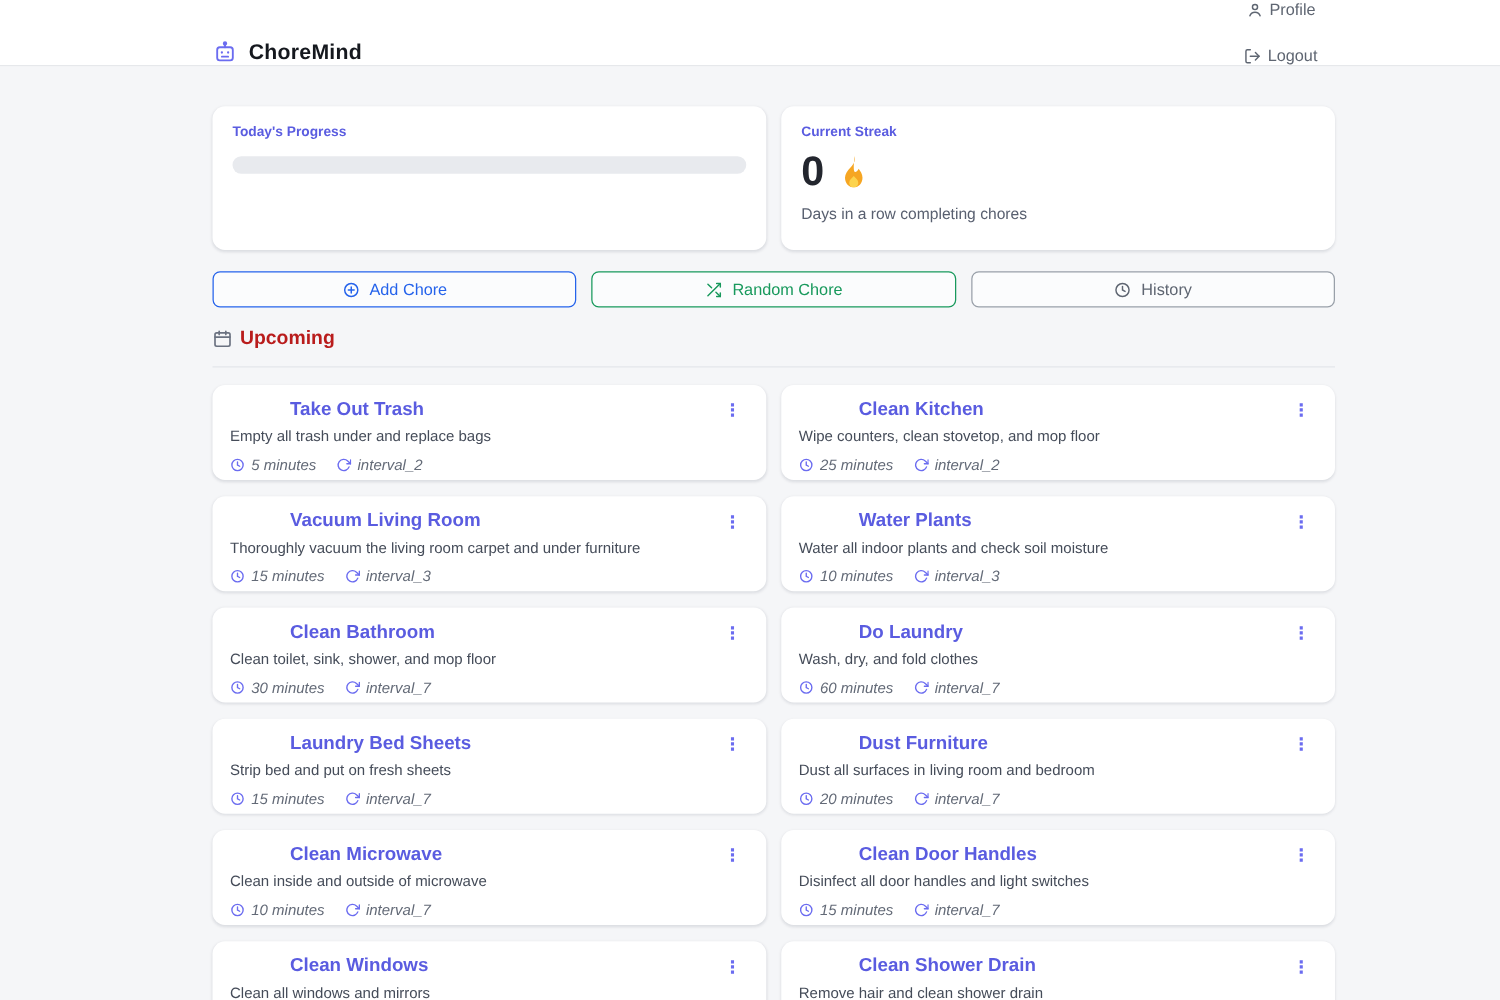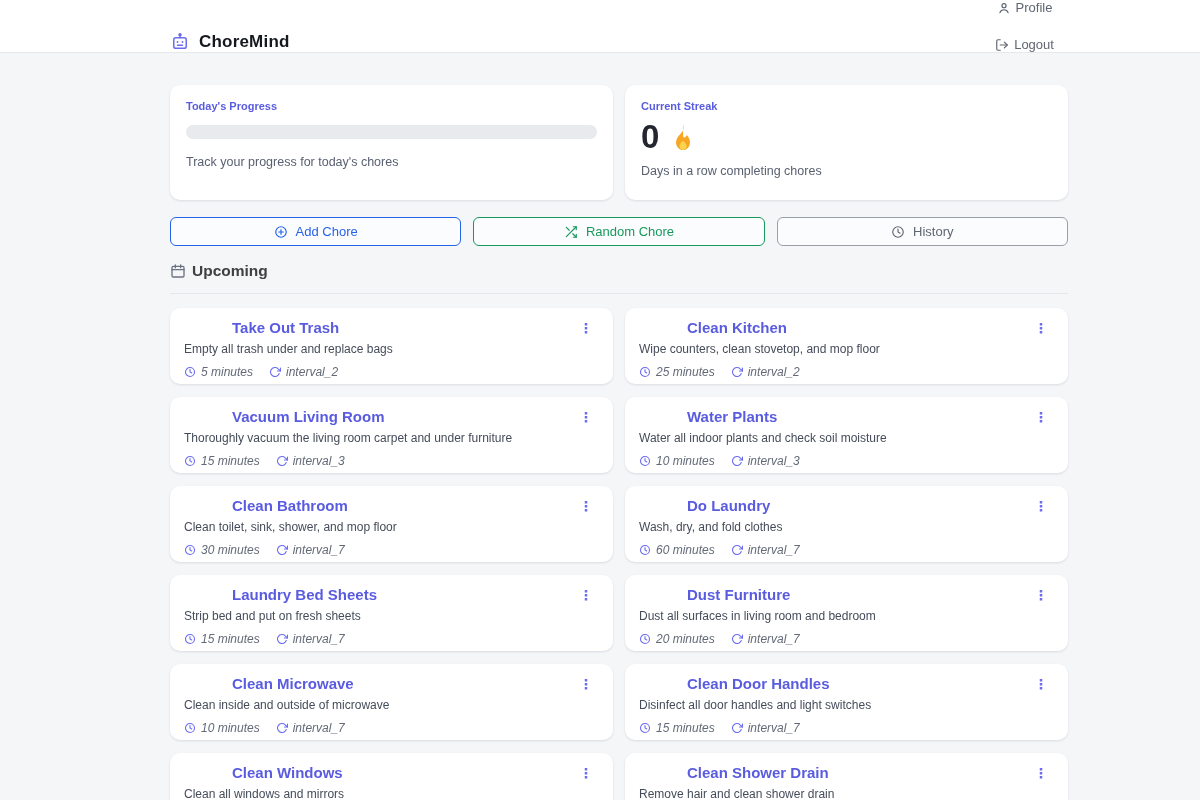--- a/index.html
+++ b/index.html
@@ -67,21 +67,21 @@
   .action-btn .btn-icon { width: 14px; height: 14px; display: inline-flex; }
   .btn-blue { border: 1px solid #2563eb; color: #2563eb; }
   .btn-green { border: 1px solid #18995c; color: #18995c; }
   .btn-gray { border: 1px solid #99a0a9; color: #5f6672; }
 
   
   .section-header {
     margin-top: 16px; display: flex; align-items: center; gap: 6px;
   }
   .section-icon { width: 16px; height: 16px; color: #6a7180; display: inline-flex; }
-  .section-title { font-size: 15.5px; font-weight: bold; color: #404040; }
+  .section-title { font-size: 15.5px; font-weight: bold; color: #b91c1c; }
   .section-divider { margin-top: 13px; border-bottom: 1px solid #e4e6ea; }
 
   
   .chore-grid {
     margin-top: 14px;
     display: grid; grid-template-columns: 1fr 1fr; gap: 13px 12px;
   }
   .chore-card { height: 76px; padding: 11px 14px; position: relative; }
   .chore-head { display: flex; align-items: flex-start; justify-content: space-between; margin-left: 48px; }
   .chore-title { font-size: 15px; font-weight: bold; color: #5a5ce0; }
@@ -165,21 +165,20 @@
 
 <main class="main">
   <div class="container">
 
     <div class="stats-row">
       <section class="card stat-card">
         <h2 class="stat-title">Today's Progress</h2>
         <div class="progress-track">
           <div class="progress-fill" style="width: 0%;"></div>
         </div>
-        <p class="stat-caption">Track your progress for today's chores</p>
       </section>
 
       <section class="card stat-card">
         <h2 class="stat-title">Current Streak</h2>
         <div class="streak-value-row">
           <span class="streak-count">0</span>
           <span class="flame">
             <svg viewBox="0 0 24 26">
               <path d="M12.6 0.8c0.9 4.6-1.1 6.9-3.2 9.2C7.2 12.4 5 15 5 18.2 5 22.6 8.1 26 12 26s7-3.4 7-7.8c0-2.9-1.6-5.4-3.1-7.3-0.6 1.6-1.9 2.8-3 2.6-0.9-0.2-1.3-3.7-0.3-12.7z" fill="#f6a623"></path>
               <path d="M12 26c-2 0-3.6-1.8-3.6-3.9 0-2.2 1.8-3.5 3.6-5.4 1.8 1.9 3.6 3.2 3.6 5.4 0 2.1-1.6 3.9-3.6 3.9z" fill="#fcd34d"></path>

